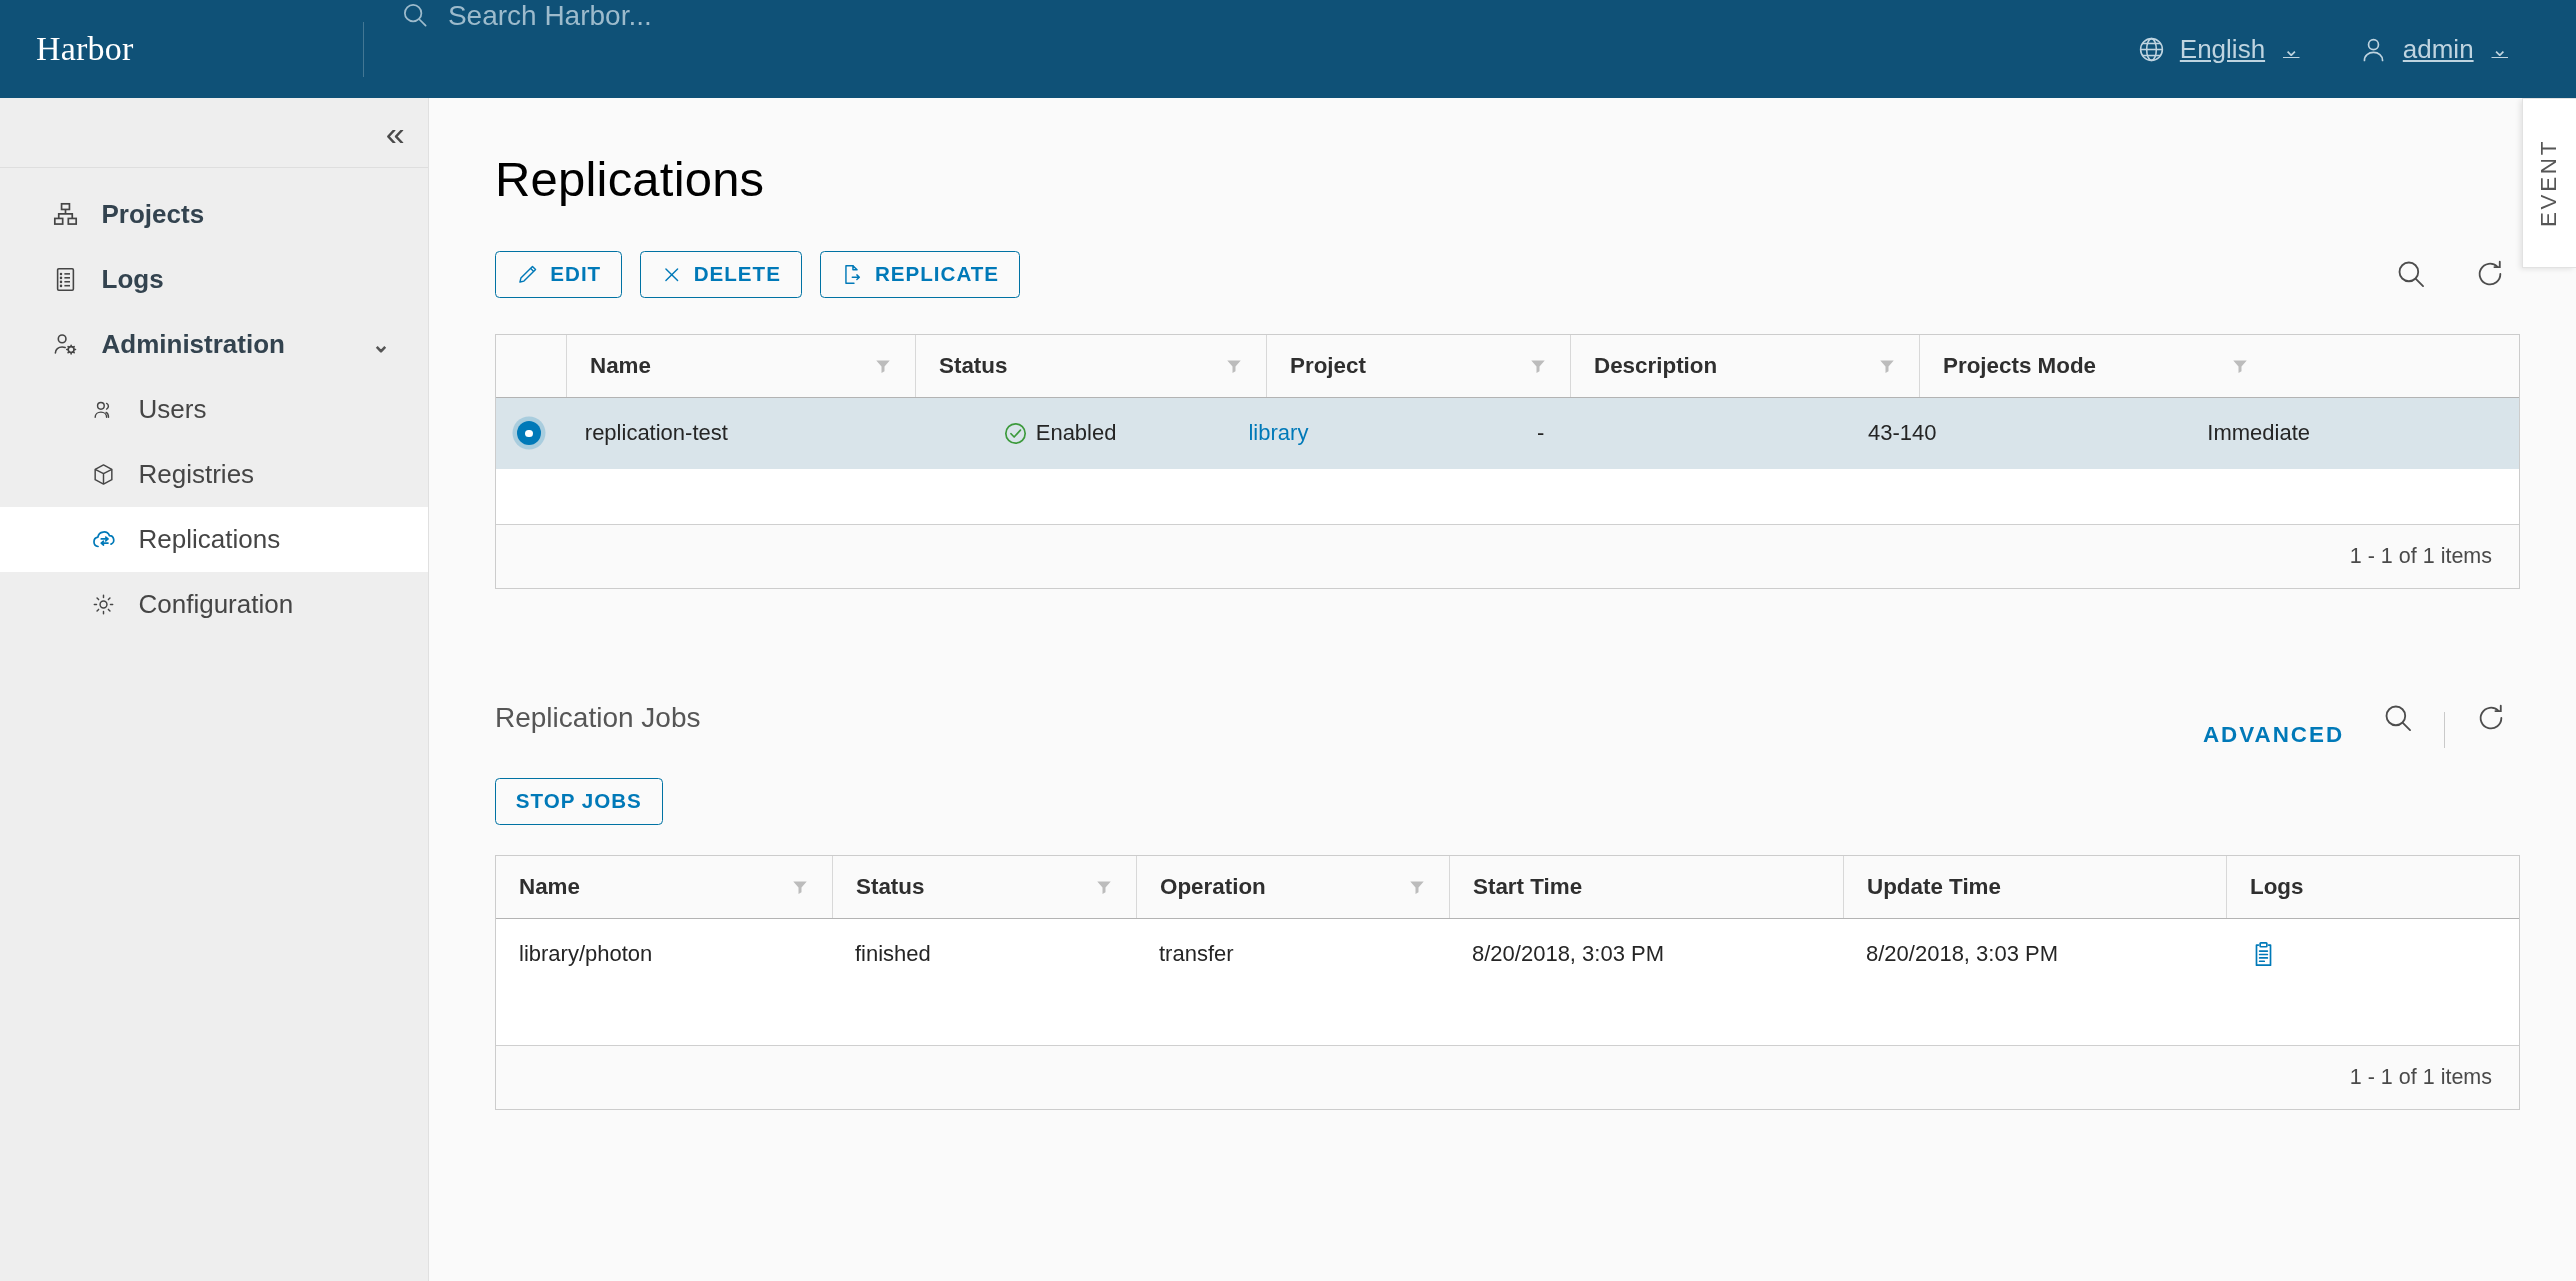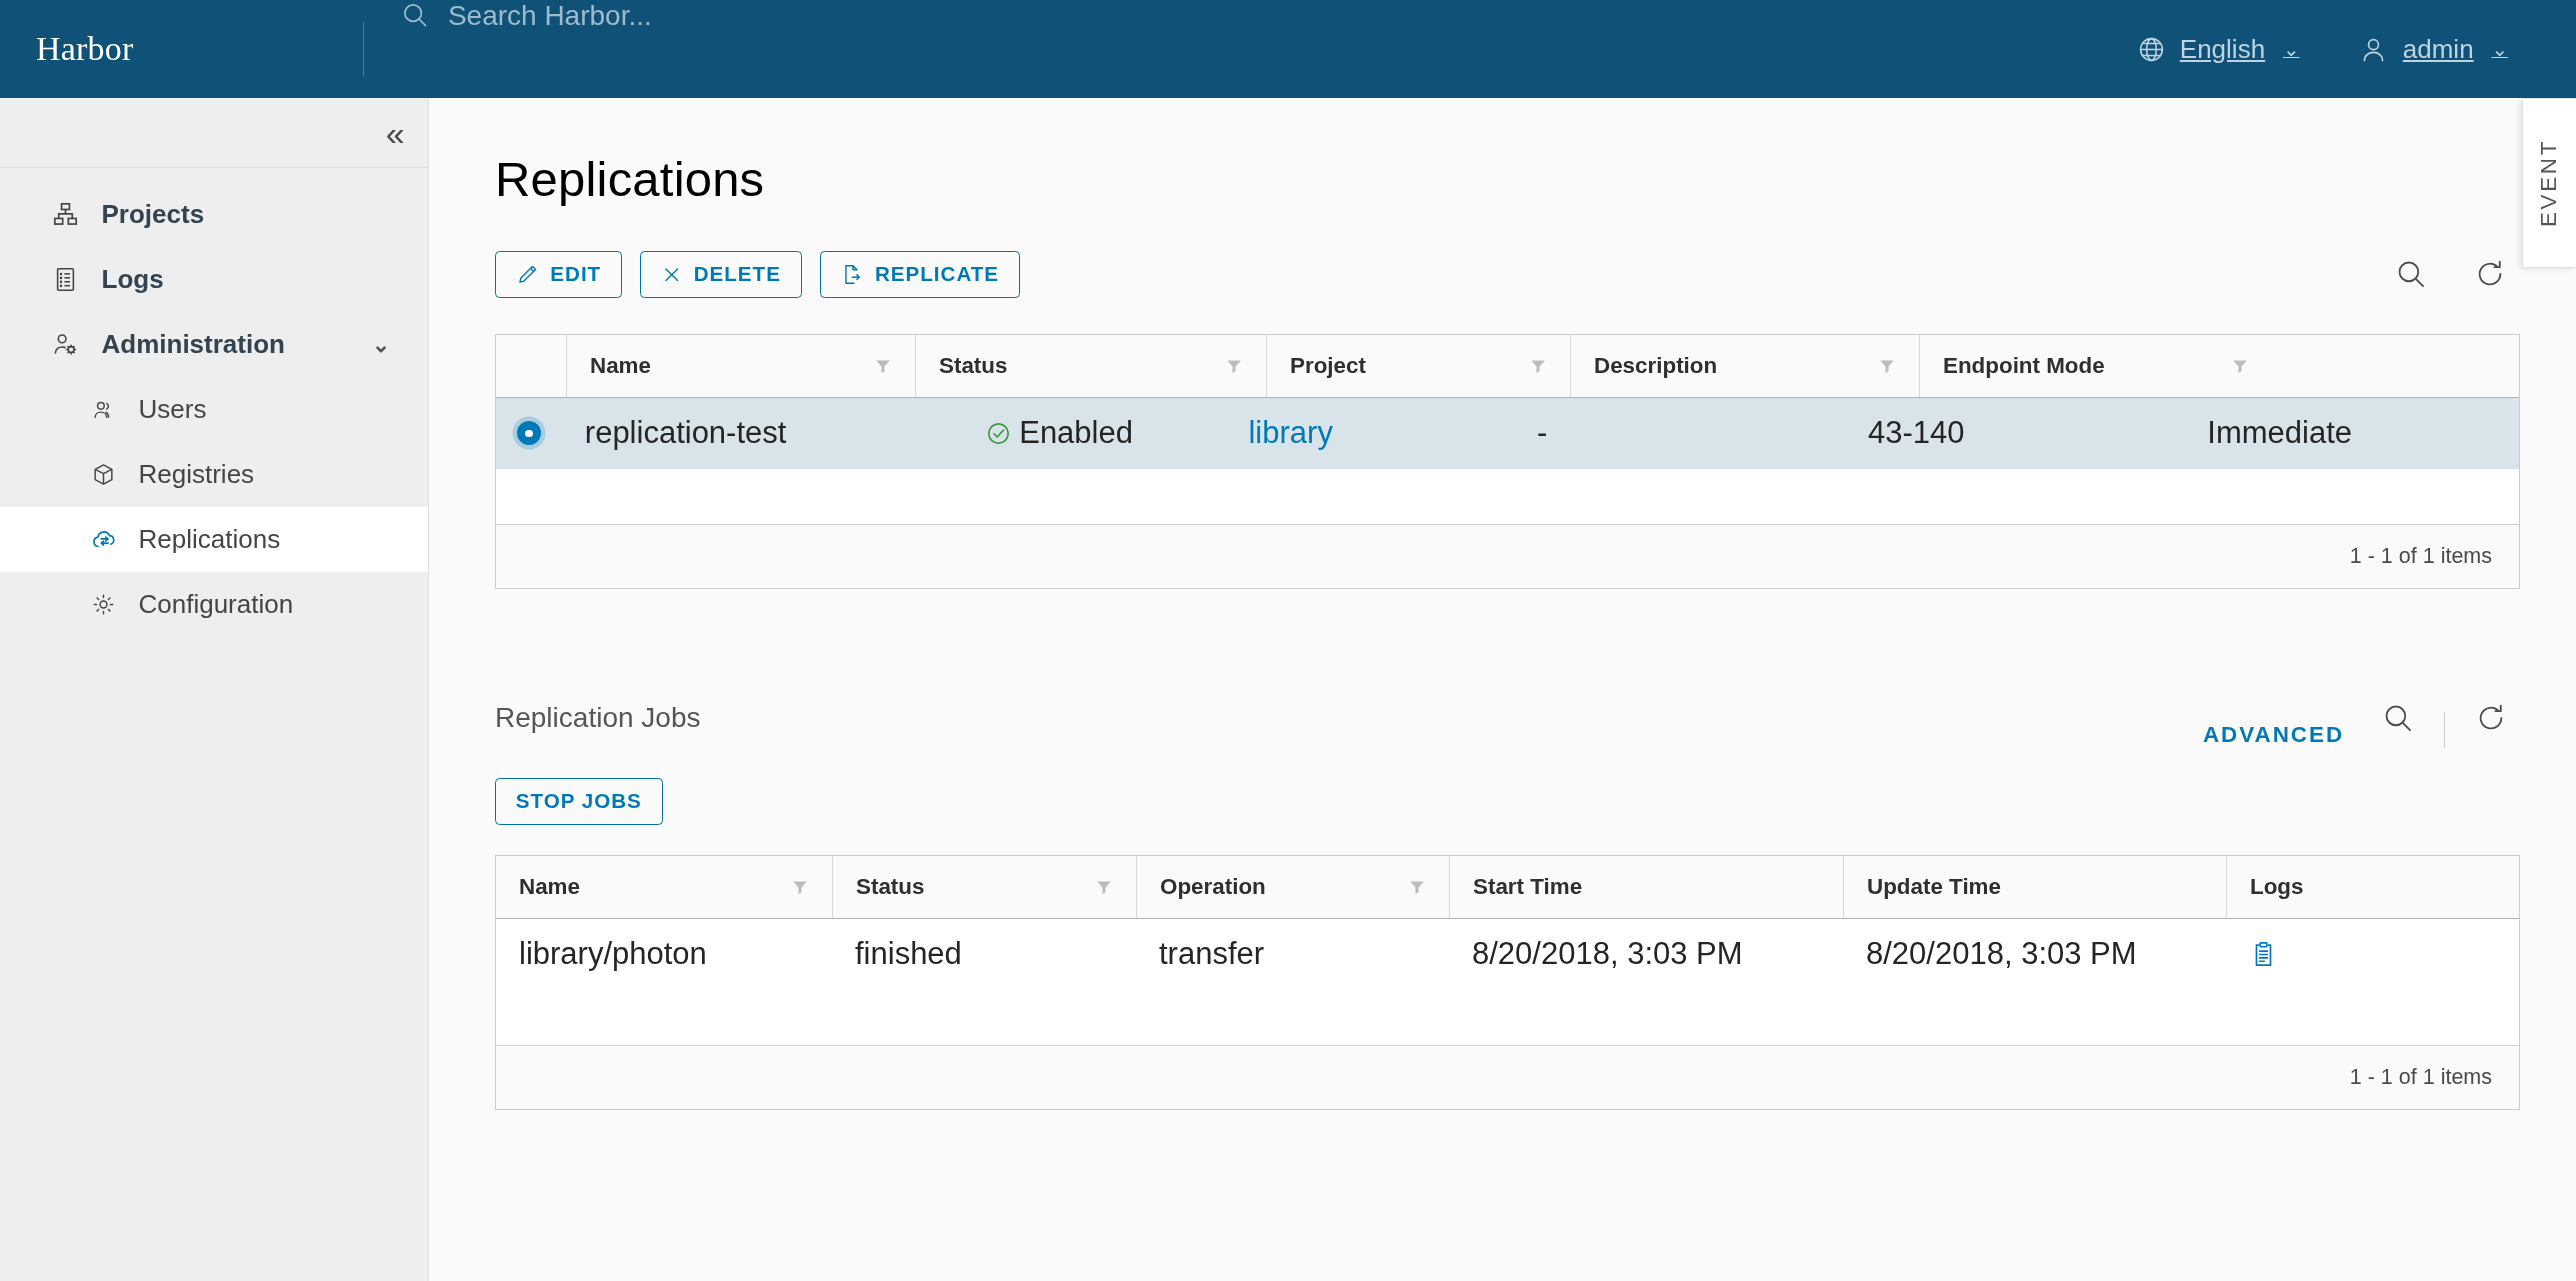--- a/index.html
+++ b/index.html
@@ -145,21 +145,21 @@
     font-size: 22.4px; color: #2f2f2f; font-weight: 600;
     padding: 0 23px 0 23px;
     border-left: 0.9px solid #d8d8d8;
     position: relative;
   }
   .gh:first-child { border-left: none; }
   .gh .funnel { opacity: .55; }
   .gh-select { width: 70px; border-left: none; }
   .grid-row {
     display: flex; align-items: stretch; height: 71px;
-    font-size: 31px; color: #252525;
+    font-size: 22px; color: #252525;
   }
   .grid-row.selected { background: #d9e4ea; }
   .gc { display: flex; align-items: center; padding: 0 23px; }
   .gc-select { width: 70px; justify-content: center; padding: 0; }
   .radio-dot {
     width: 24px; height: 24px; border-radius: 50%;
     background: #0079b8;
     display: flex; align-items: center; justify-content: center;
     box-shadow: 0 0 0 4.5px rgba(0,121,184,.22);
   }
@@ -459,21 +459,21 @@
             </div>
             <div class="gh c-desc">
               <span>Description</span>
               <span class="funnel">
                 <svg width="18" height="18" viewBox="0 0 24 24" fill="#8a8a8a">
                     <path d="M3 4.5h18l-7 8.2v6.3l-4 2.2v-8.5z"></path>
                   </svg>
               </span>
             </div>
             <div class="gh c-trig">
-              <span>Endpoint Mode</span>
+              <span>Projects Mode</span>
               <span class="funnel">
                 <svg width="18" height="18" viewBox="0 0 24 24" fill="#8a8a8a">
                     <path d="M3 4.5h18l-7 8.2v6.3l-4 2.2v-8.5z"></path>
                   </svg>
               </span>
             </div>
           </div>
 
           <div class="grid-row selected">
             <div class="gc gc-select">

